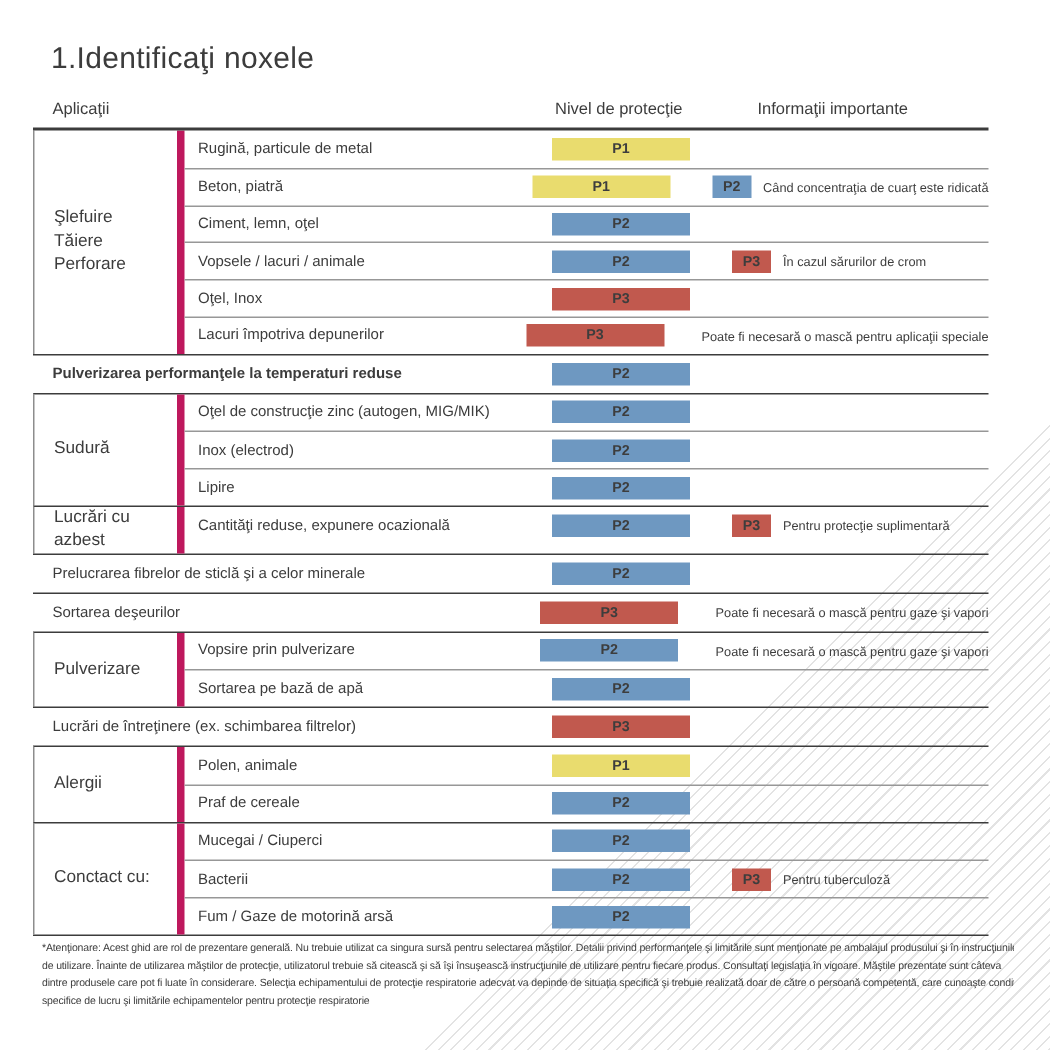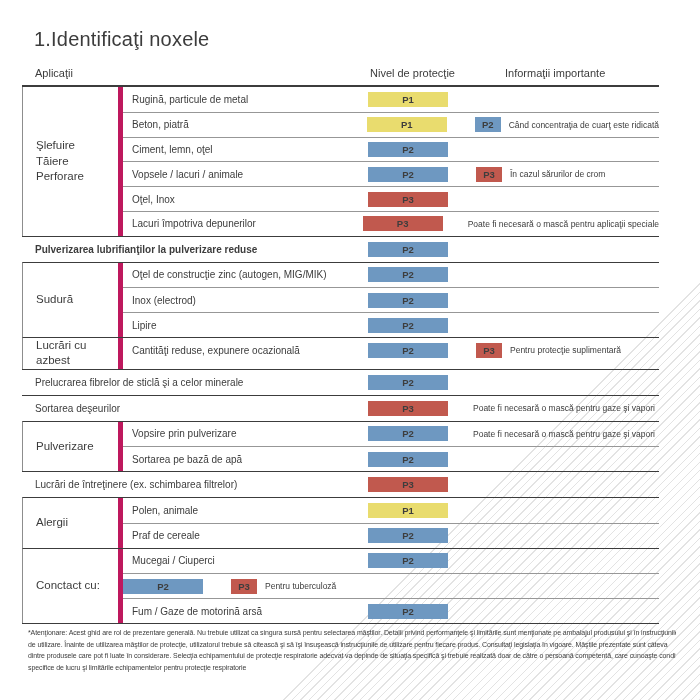--- a/index.html
+++ b/index.html
@@ -25,21 +25,21 @@
        line-height:1.35;white-space:pre-line;}
   .rows{flex:1;min-width:0;}
   .row{display:flex;align-items:center;height:24.8px;box-sizing:border-box;}
   .row + .row{border-top:1px solid #979797;}
   .item{width:245px;box-sizing:border-box;padding-left:9px;font-size:10px;
         white-space:nowrap;overflow:hidden;}
   .row.full .item{width:346px;padding-left:13px;}
   .item.bold{font-weight:700;}
   .badge{height:15px;line-height:15px;text-align:center;font-size:9.5px;
          font-weight:700;color:#3d3d3d;flex-shrink:0;}
-  .badge.main{width:80px;}
+  .badge.main{width:92px;}
   .badge.small{width:26px;margin-left:28px;}
   .note{font-size:8.5px;margin-left:8px;white-space:nowrap;color:#3c3c3c;}
   .note.solo{margin-left:25px;}
   .footnote{position:absolute;left:28px;top:627px;width:648px;}
   .footnote div{font-size:7px;line-height:11.5px;white-space:nowrap;overflow:hidden;
                 color:#3c3c3c;letter-spacing:-0.1px;}
 </style>
 </head>
 <body>
 
@@ -88,21 +88,21 @@
               <div class="row">
                 <div class="item">Lacuri împotriva depunerilor</div>
                 <div class="badge main" style="background: rgb(193, 89, 78);">P3</div>
                 <div class="note solo">Poate fi necesară o mască pentru aplicaţii speciale</div>
               </div>
             </div>
           </div>
           <div class="group fullrow">
             <div class="rows">
               <div class="row full">
-                <div class="item bold">Pulverizarea lubrifianţilor la pulverizare reduse</div>
+                <div class="item bold">Pulverizarea performanţele la temperaturi reduse</div>
                 <div class="badge main" style="background: rgb(110, 152, 193);">P2</div>
               </div>
             </div>
           </div>
           <div class="group withcat">
             <div class="cat">Sudură</div>
             <div class="rows">
               <div class="row">
                 <div class="item">Oţel de construcţie zinc (autogen, MIG/MIK)</div>
                 <div class="badge main" style="background: rgb(110, 152, 193);">P2</div>
@@ -181,20 +181,21 @@
             </div>
           </div>
           <div class="group withcat">
             <div class="cat">Conctact cu:</div>
             <div class="rows">
               <div class="row">
                 <div class="item">Mucegai / Ciuperci</div>
                 <div class="badge main" style="background: rgb(110, 152, 193);">P2</div>
               </div>
               <div class="row">
+                <div class="item">Bacterii</div>
                 <div class="badge main" style="background: rgb(110, 152, 193);">P2</div>
                 <div class="badge small" style="background: rgb(193, 89, 78);">P3</div>
                 <div class="note">Pentru tuberculoză</div>
               </div>
               <div class="row">
                 <div class="item">Fum / Gaze de motorină arsă</div>
                 <div class="badge main" style="background: rgb(110, 152, 193);">P2</div>
               </div>
             </div>
           </div>

